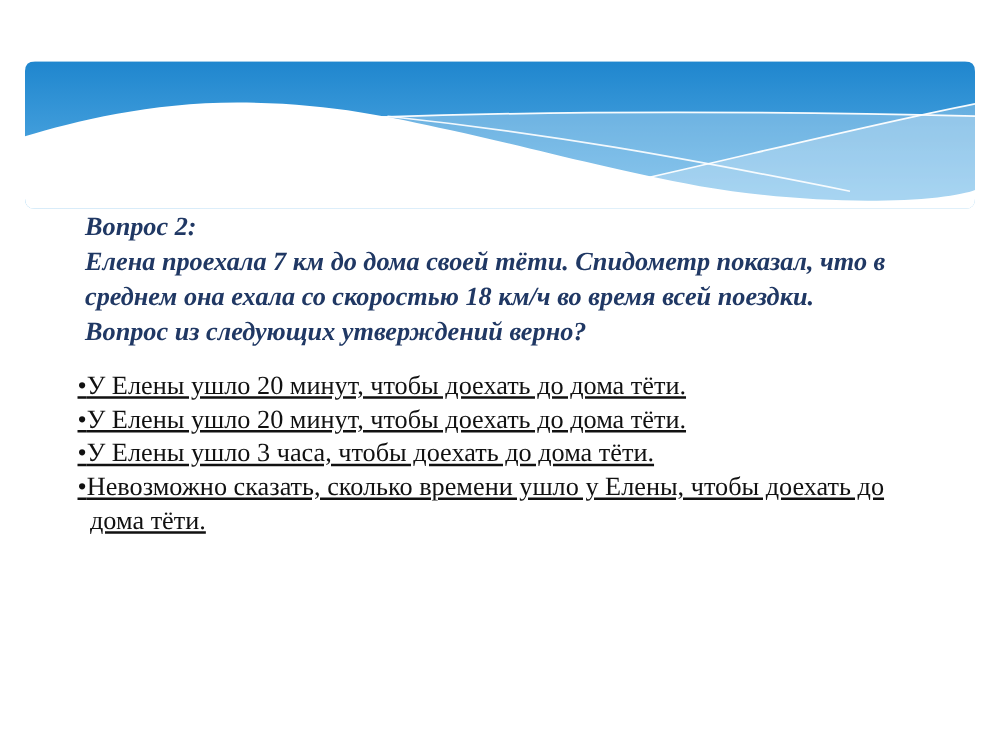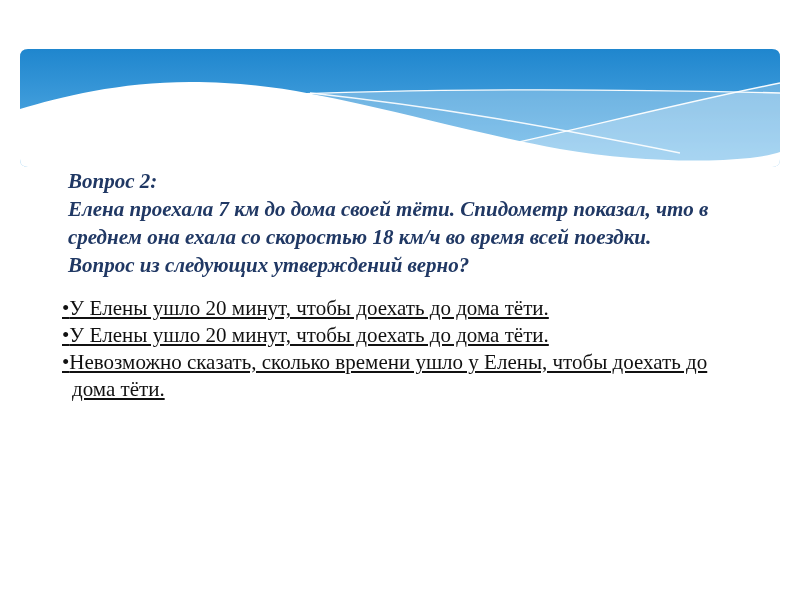--- a/index.html
+++ b/index.html
@@ -93,16 +93,17 @@
   <div class="question">
     <p>Вопрос 2:</p>
     <p>Елена проехала 7 км до дома своей тёти. Спидометр показал, что в</p>
     <p>среднем она ехала со скоростью 18 км/ч во время всей поездки.</p>
     <p>Вопрос из следующих утверждений верно?</p>
   </div>
 
   <ul class="answers">
     <li><span class="bullet">•</span><span>У Елены ушло 20 минут, чтобы доехать до дома тёти.</span></li>
     <li><span class="bullet">•</span><span>У Елены ушло 20 минут, чтобы доехать до дома тёти.</span></li>
+    <li><span class="bullet">•</span><span>У Елены ушло 3 часа, чтобы доехать до дома тёти.</span></li>
     <li><span class="bullet">•</span><span>Невозможно сказать, сколько времени ушло у Елены, чтобы доехать до дома тёти.</span></li>
   </ul>
 
 </div>
 
 </body></html>

